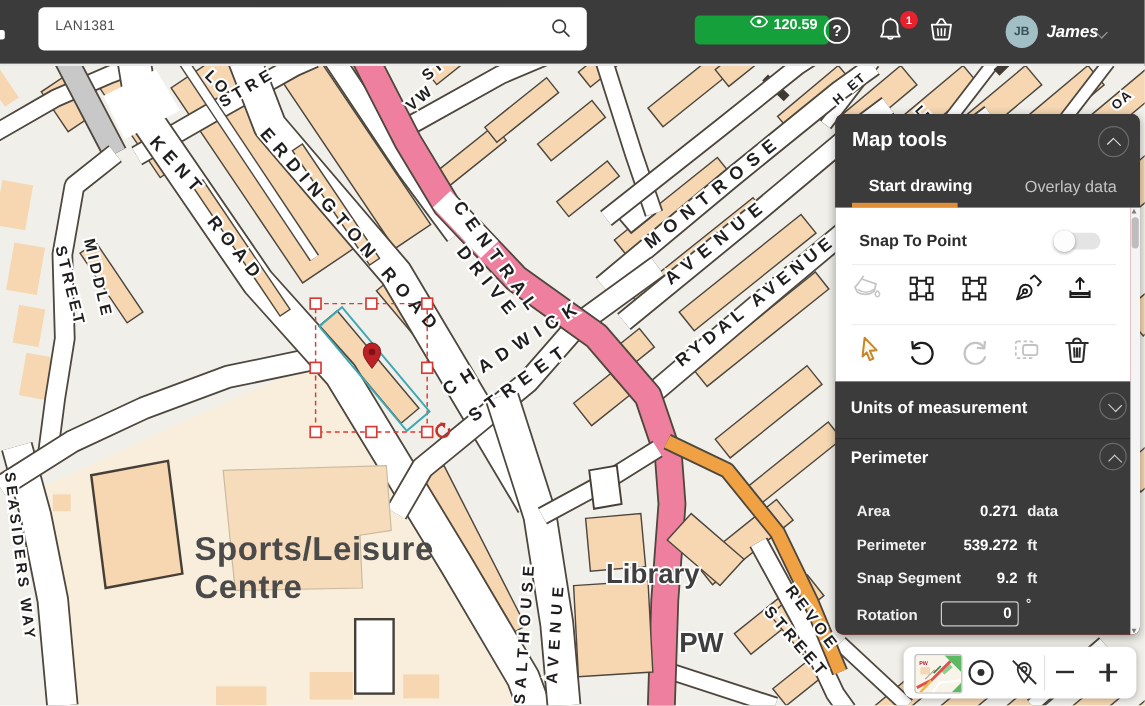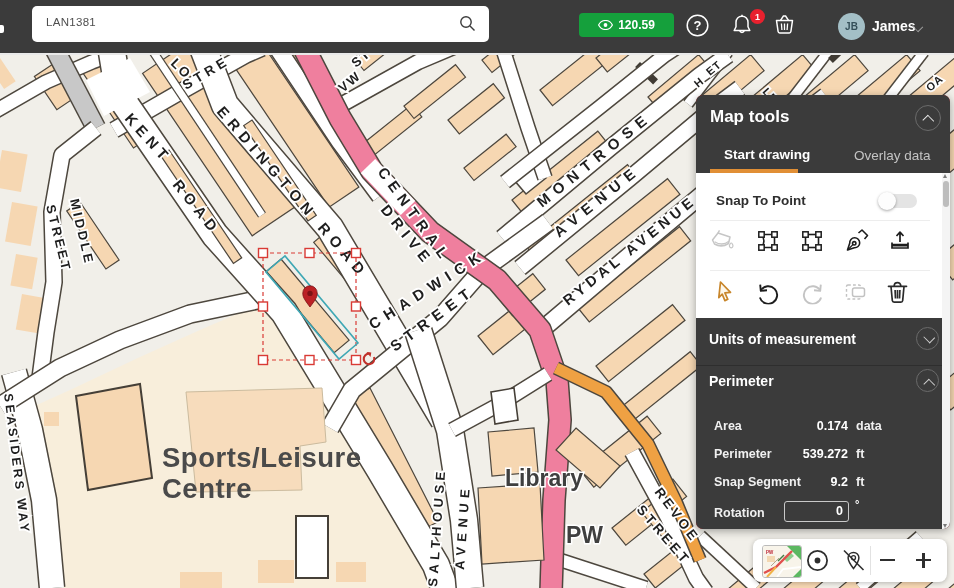--- a/index.html
+++ b/index.html
@@ -3,24 +3,24 @@
 <meta charset="utf-8">
 <style>
 html,body{margin:0;padding:0;width:954px;height:588px;overflow:hidden;font-family:"Liberation Sans",sans-serif;}
 #app{position:relative;width:954px;height:588px;background:#f2efe9;}
 
 #topbar{position:absolute;left:0;top:0;width:954px;height:55px;background:#3b3b3b;border-bottom:2px solid #e9e9e9;box-sizing:border-box;}
 #logo{position:absolute;left:-5px;top:25px;width:9px;height:8px;background:#fff;border-radius:2px;}
 #search{position:absolute;left:32px;top:6px;width:457px;height:36px;background:#fff;border-radius:5px;box-sizing:border-box;}
 #search .q{position:absolute;left:14px;top:10px;font-size:11.5px;color:#4f4f4f;letter-spacing:.3px;}
 #search svg{position:absolute;right:13px;top:9px;}
-#creditbtn{position:absolute;left:579px;top:13px;width:95px;height:24px;background:#15a03c;border-radius:4px;color:#fff;display:flex;align-items:center;justify-content:center;gap:5px;font-size:12px;font-weight:bold;}
+#creditbtn{position:absolute;left:579px;top:13px;width:76px;height:24px;background:#15a03c;border-radius:4px;color:#fff;display:flex;align-items:flex-start;justify-content:center;gap:5px;font-size:12px;font-weight:bold;padding-left:36px;}
 .tbicon{position:absolute;top:14px;}
 #avatar{position:absolute;left:838px;top:13px;width:27px;height:27px;border-radius:50%;background:#a3bfc6;color:#35505a;font-size:10px;font-weight:bold;display:flex;align-items:center;justify-content:center;}
-#uname{position:absolute;left:872px;top:18px;color:#fff;font-size:14px;font-weight:bold;}
+#uname{position:absolute;left:872px;top:18px;color:#fff;font-size:14px;font-weight:bold;font-style:italic;}
 #uchev{position:absolute;left:913px;top:22px;width:8px;height:8px;border-right:1.6px solid #9a9a9a;border-bottom:1.6px solid #9a9a9a;transform:rotate(45deg) scale(1,.8);}
 
 #panel{position:absolute;left:696px;top:95px;width:254px;height:434px;border-radius:7px;box-shadow:0 2px 8px rgba(0,0,0,.35);overflow:hidden;background:#b91c1c;}
 #phead{position:absolute;left:0;top:0;width:100%;height:78px;background:#3b3b3b;}
 #ptitle{position:absolute;left:14px;top:12px;color:#fff;font-size:17px;font-weight:bold;}
 .circbtn{position:absolute;width:26px;height:26px;border:1px solid #6a6a6a;border-radius:50%;box-sizing:border-box;}
 .circbtn .ch{position:absolute;left:8px;width:7.5px;height:7.5px;}
 .chup{top:10px;border-left:1.8px solid #e8e8e8;border-top:1.8px solid #e8e8e8;transform:rotate(45deg) scale(1,.85);}
 .chdn{top:5px;border-right:1.6px solid #cfcfcf;border-bottom:1.6px solid #cfcfcf;transform:rotate(45deg) scale(1,.85);}
 #pcollapse{left:219px;top:10px;}
@@ -359,21 +359,21 @@
       <div class="sechead" style="top:13px">Units of measurement</div>
       <div class="circbtn" style="left:220px;top:9px;width:23px;height:23px">
           <div class="ch chdn"></div>
         </div>
       <div style="position:absolute;left:0;top:47px;width:100%;height:1px;background:#2e2e2e"></div>
       <div class="sechead" style="top:55px">Perimeter</div>
       <div class="circbtn" style="left:220px;top:51px;width:23px;height:23px">
           <div class="ch chup" style="border-color:#cfcfcf;border-width:1.6px"></div>
         </div>
       <div class="prow" style="top:101px">Area</div>
-        <div class="pval" style="left:60px;top:101px;width:92px">0.174</div>
+        <div class="pval" style="left:60px;top:101px;width:92px">0.271</div>
         <div class="punit" style="left:160px;top:101px">data</div>
       <div class="prow" style="top:129px">Perimeter</div>
         <div class="pval" style="left:60px;top:129px;width:92px">539.272</div>
         <div class="punit" style="left:160px;top:129px">ft</div>
       <div class="prow" style="top:157px">Snap Segment</div>
         <div class="pval" style="left:60px;top:157px;width:92px">9.2</div>
         <div class="punit" style="left:160px;top:157px">ft</div>
       <div class="prow" style="top:188px">Rotation<div id="rotin">0</div><span style="position:absolute;left:141px;top:-8px;color:#fff;font-size:11px">°</span></div>
     </div>
     <div id="scroll">

